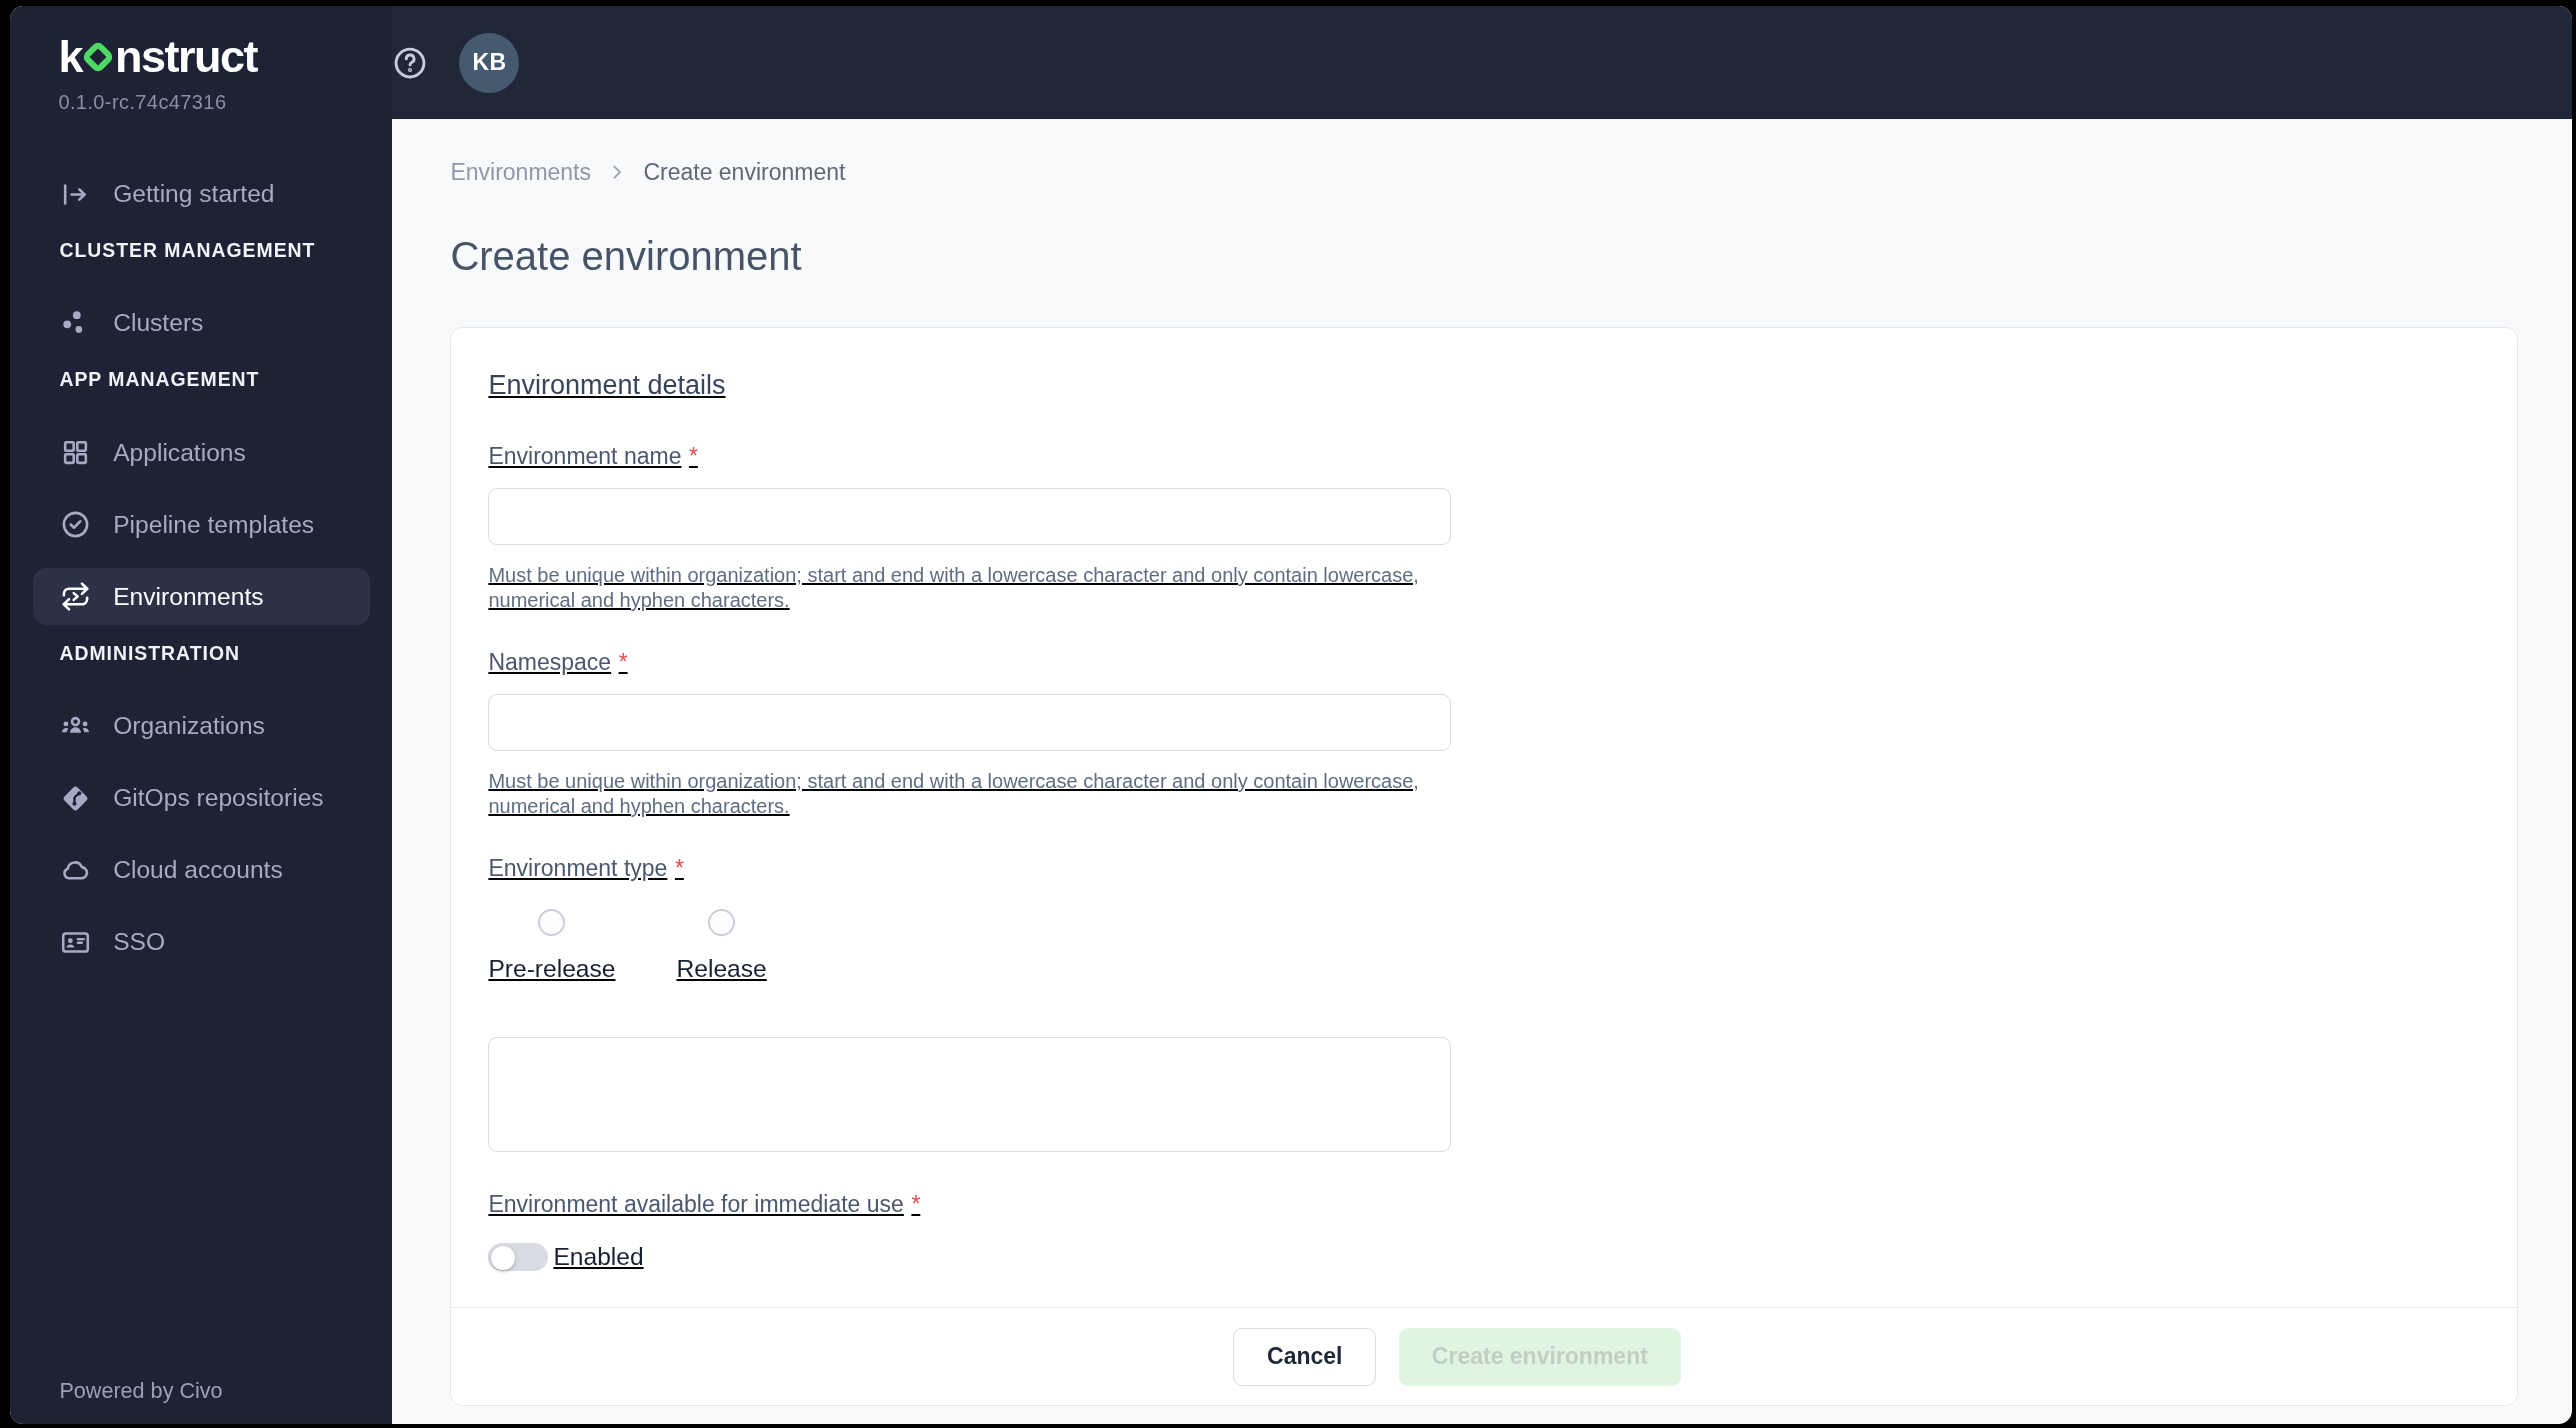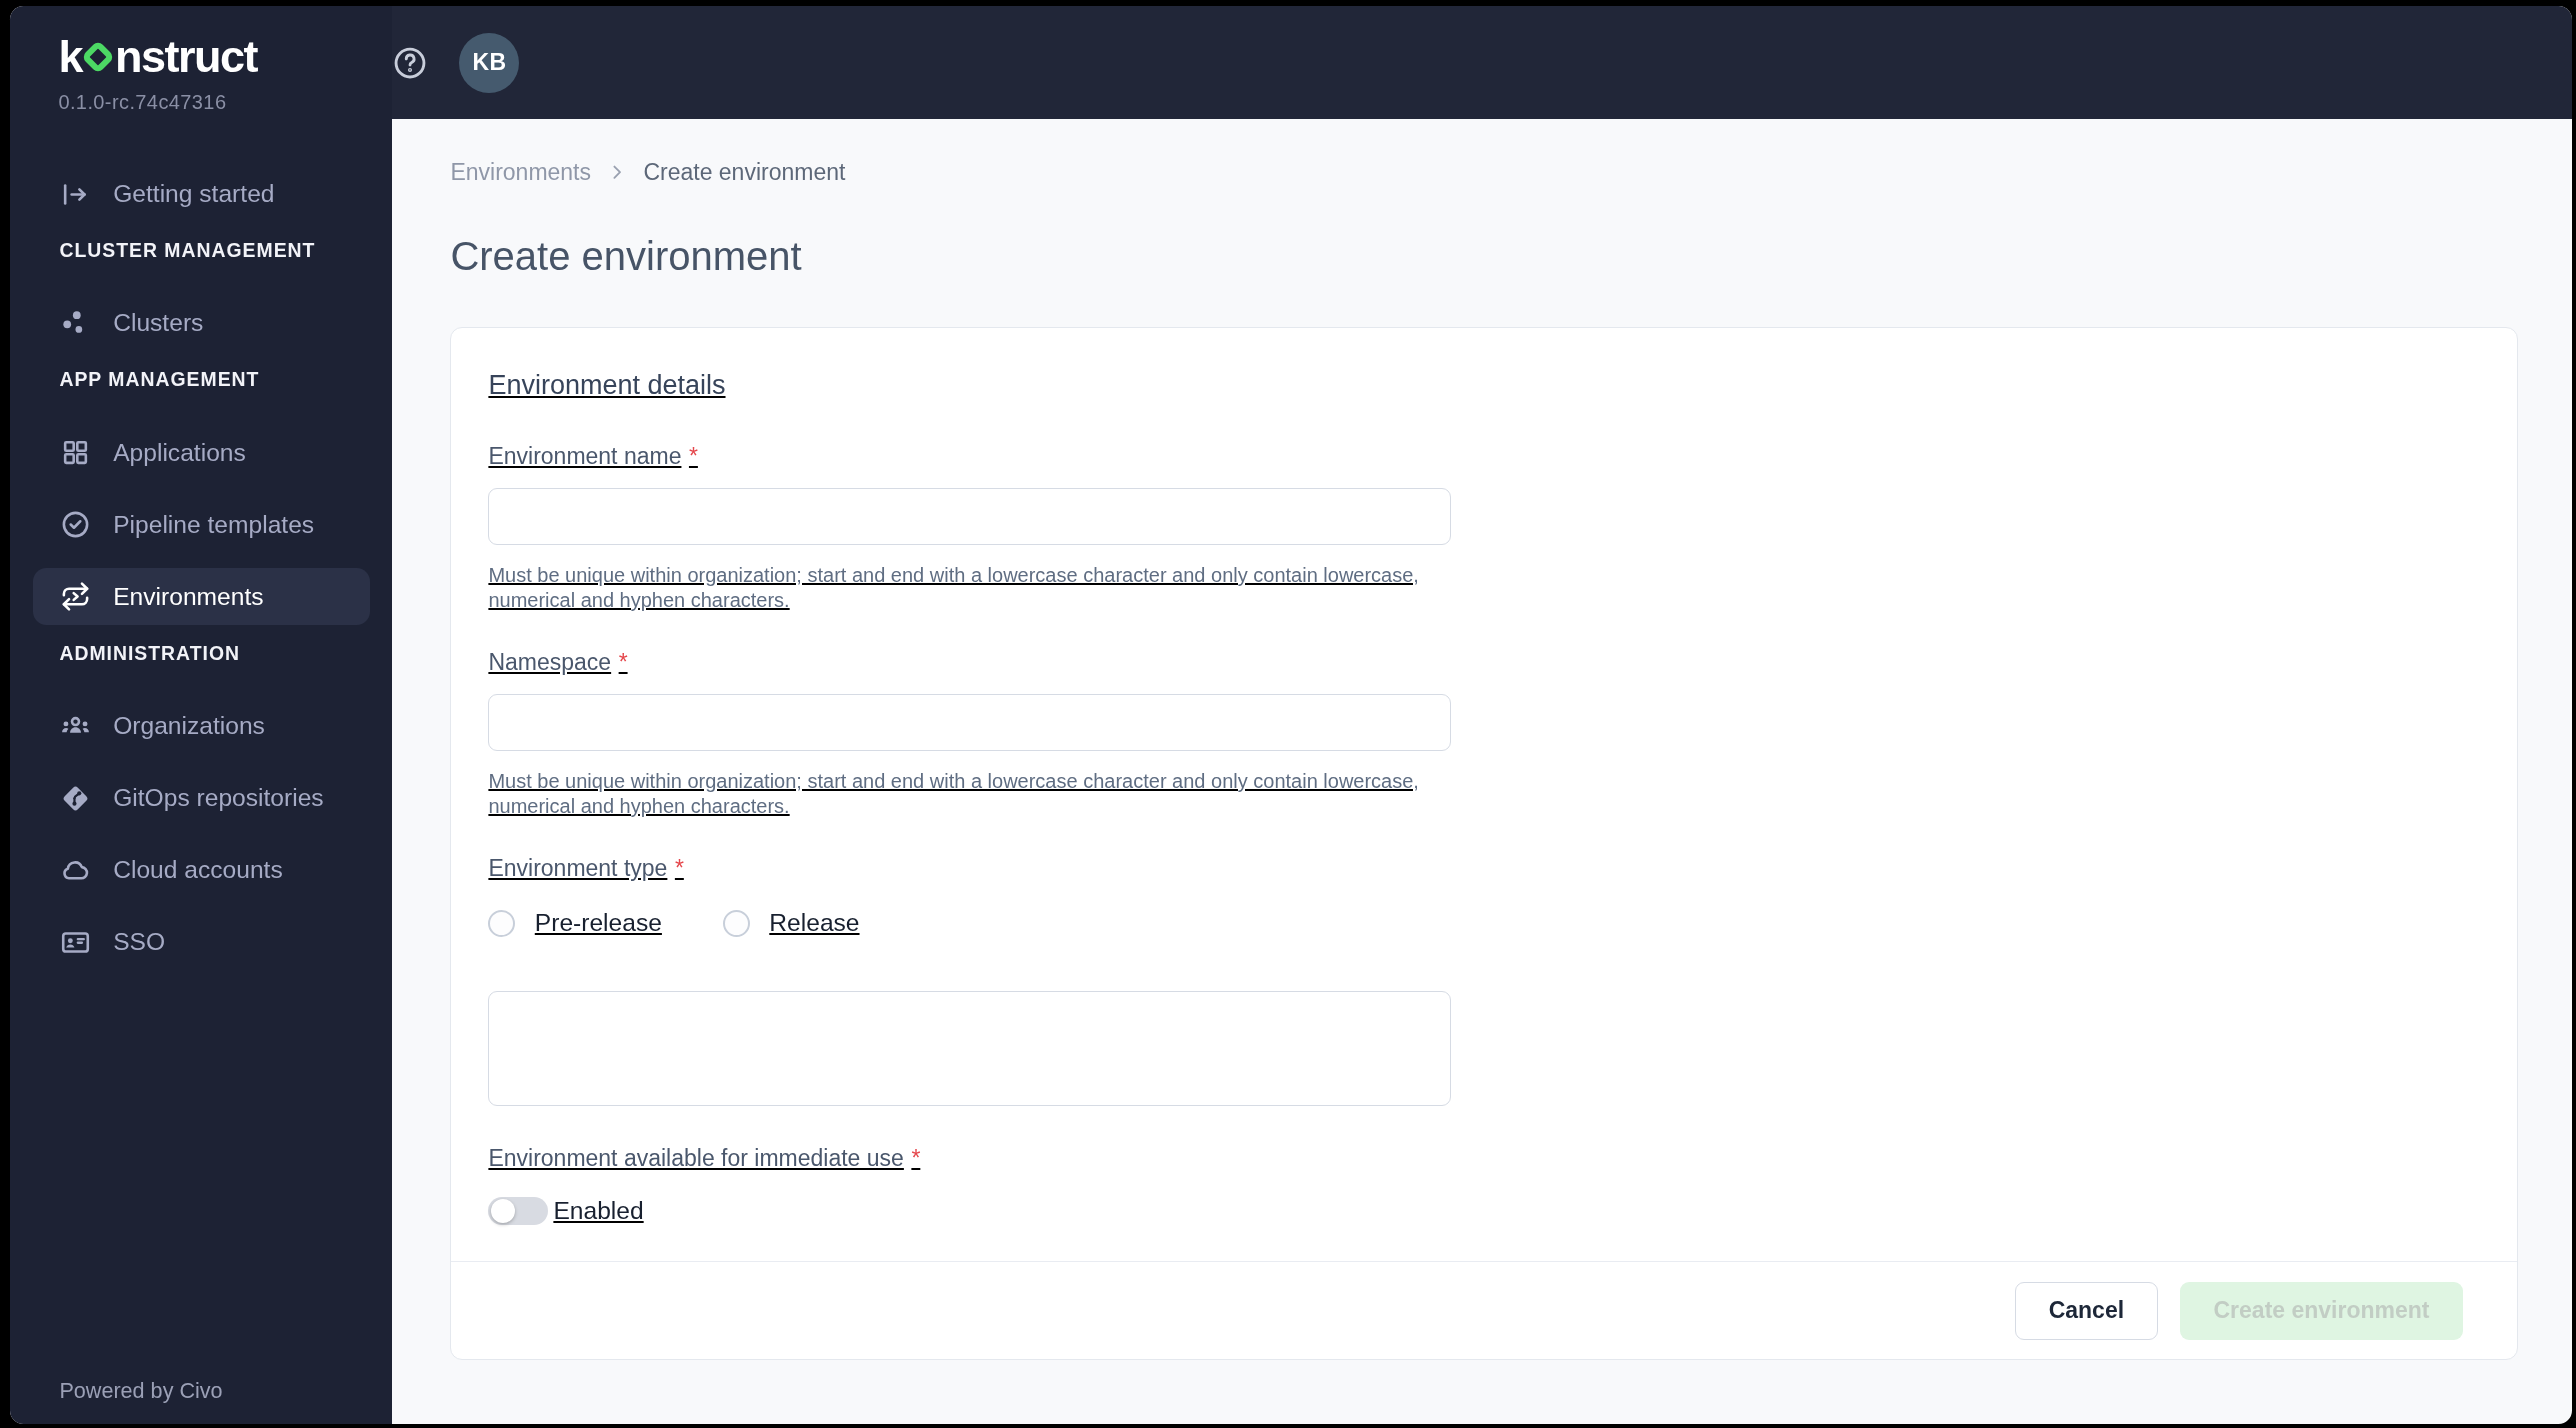--- a/index.html
+++ b/index.html
@@ -51,36 +51,36 @@
   .card-body { padding: 42px 29px 36px 37px; text-decoration: underline; }
   .card-title { font-size: 27px; font-weight: 500; color: #37445a; margin-bottom: 42px; }
   .field { width: 963px; margin-bottom: 36px; }
   .field-label { display: flex; gap: 7.5px; font-size: 23px; color: #4a576c; }
   .req { color: #e5484d; }
   .text-input { margin-top: 18px; width: 100%; height: 57px; border: 1.5px solid #d6dbe4;
     border-radius: 9px; background: #fff; padding: 0 19.4px; font-size: 23px; color: #18202f;
     outline: none; font-family: "Liberation Sans", sans-serif; }
   .helper { margin-top: 18px; font-size: 20px; line-height: 25px; color: #5f6d82; }
   .radio-row { margin-top: 27px; display: flex; align-items: center; }
-  .radio-opt { display: flex; align-items: center; gap: 19.4px; cursor: pointer; }
+  .radio-opt { display: flex; align-items: center; gap: 19.4px; cursor: pointer; flex-direction: column; }
   .radio-opt + .radio-opt { margin-left: 61px; }
   .radio-circle { width: 27px; height: 27px; border-radius: 50%; border: 2.2px solid #c8cfda;
     background: #fdfdfe; }
   .opt-label { font-size: 24.6px; color: #18202f; }
   .textarea { margin-top: 18px; width: 100%; height: 115px; border: 1.5px solid #d6dbe4;
     border-radius: 9px; resize: none; padding: 15px 19.4px; font-size: 23px; color: #18202f;
     outline: none; font-family: "Liberation Sans", sans-serif; }
   .toggle-row { margin-top: 25px; display: flex; align-items: center; gap: 5px; }
   .toggle { width: 60px; height: 28px; border-radius: 14px; background: #d8dbe2;
     position: relative; cursor: pointer; }
   .toggle-knob { position: absolute; top: 2.2px; left: 2.2px; width: 24px; height: 24px;
     border-radius: 50%; background: #ffffff; box-shadow: 0 1.5px 3.7px rgba(0,0,0,0.25); }
 
   .card-footer { border-top: 1.5px solid #e9ecf2; height: 98px; display: flex;
-    align-items: center; justify-content: flex-end; gap: 22.4px; padding-right: 54px; }
+    align-items: center; justify-content: center; gap: 22.4px; padding-right: 54px; }
   .btn { height: 58px; border-radius: 9px; font-size: 23px; font-weight: 700;
     padding: 0 33px; display: flex; align-items: center; cursor: pointer;
     font-family: "Liberation Sans", sans-serif; }
   .btn-cancel { background: #ffffff; border: 1.5px solid #d6dbe4; color: #1d2738; }
   .btn-create { background: #dff5e2; border: none; color: #c2cdc4; cursor: default; }
 </style>
 </head>
 <body>
 
 <div class="window">

